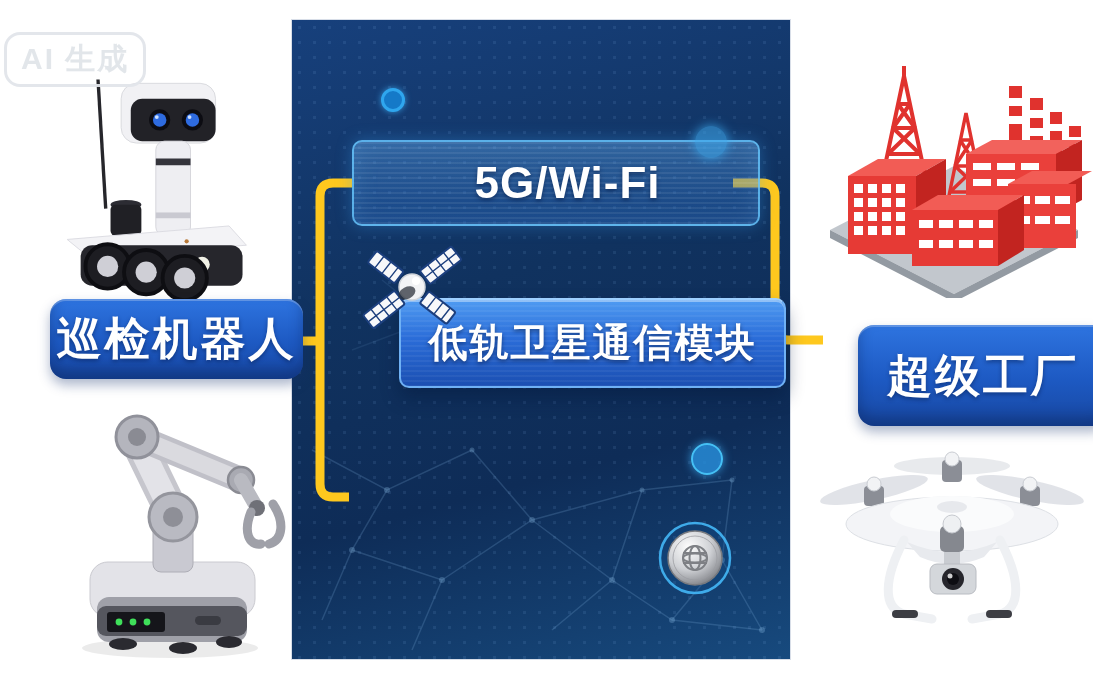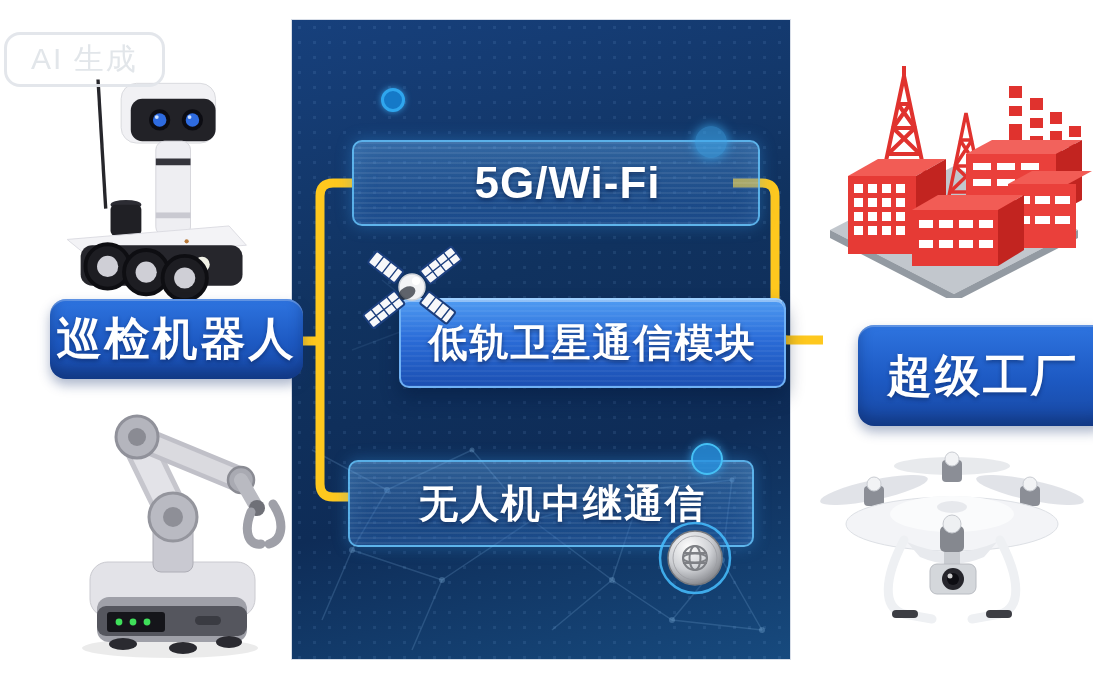--- a/index.html
+++ b/index.html
@@ -1,21 +1,21 @@
 <!DOCTYPE html>
 <html><head>
 <meta charset="utf-8">
 <style>
   html,body{margin:0;padding:0;background:#fff;}
   .stage{position:relative;width:1093px;height:677px;background:#ffffff;overflow:hidden;
          font-family:"Liberation Sans","DejaVu Sans",sans-serif;}
 
   
-  .watermark{position:absolute;left:4px;top:32px;padding:4px 24px;border:3px solid rgba(225,229,234,.95);
-             border-radius:16px;color:#e2e6ea;font-size:30px;font-weight:400;letter-spacing:2px;z-index:6;}
+  .watermark{position:absolute;left:4px;top:32px;padding:4px 14px;border:3px solid rgba(225,229,234,.95);
+             border-radius:16px;color:#e2e6ea;font-size:30px;font-weight:700;letter-spacing:2px;z-index:6;}
 
   
   .panel{position:absolute;left:292px;top:20px;width:498px;height:639px;z-index:1;
          background:linear-gradient(165deg,#17407c 0%,#10325f 40%,#0e2c57 68%,#174a7e 100%);
          box-shadow:0 0 0 1px rgba(195,205,220,.65);}
   .panel .dots{position:absolute;inset:0;
          background-image:radial-gradient(rgba(150,200,255,0.10) 1.6px, transparent 1.7px);
          background-size:15px 15px;}
   .panel svg.mesh{position:absolute;left:0;top:0;}
 
@@ -97,23 +97,20 @@
       <path d="M352,183 L333,183 Q320,183 320,196 L320,484 Q320,497 333,497 L349,497"></path>
       <path d="M733,183 L762,183 Q775,183 775,196 L775,327 Q775,340 788,340 L823,340"></path>
     </g>
   </svg>
 
   <div class="method-box glass box-wifi">
     <span>5G/Wi-Fi</span>
   </div>
   <div class="method-box solid box-sat">
     <span>低轨卫星通信模块</span>
-  </div>
-  <div class="method-box glass box-drone">
-    <span>无人机中继通信</span>
   </div>
 
   <div class="node-label node-left">
     <span>巡检机器人</span>
   </div>
   <div class="node-label node-right">
     <span>超级工厂</span>
   </div>
 
   <div class="accent dot-a"></div>

